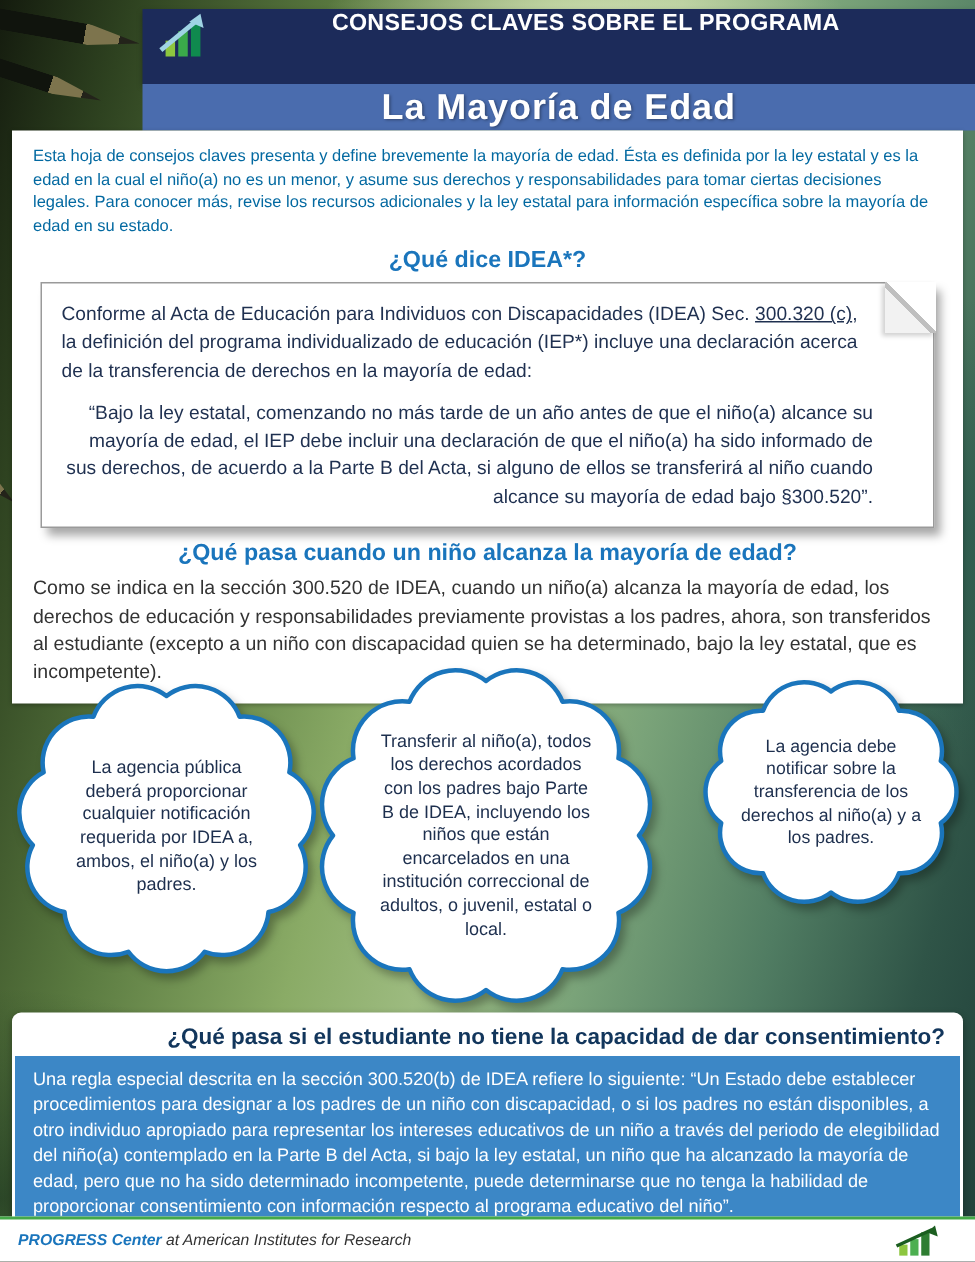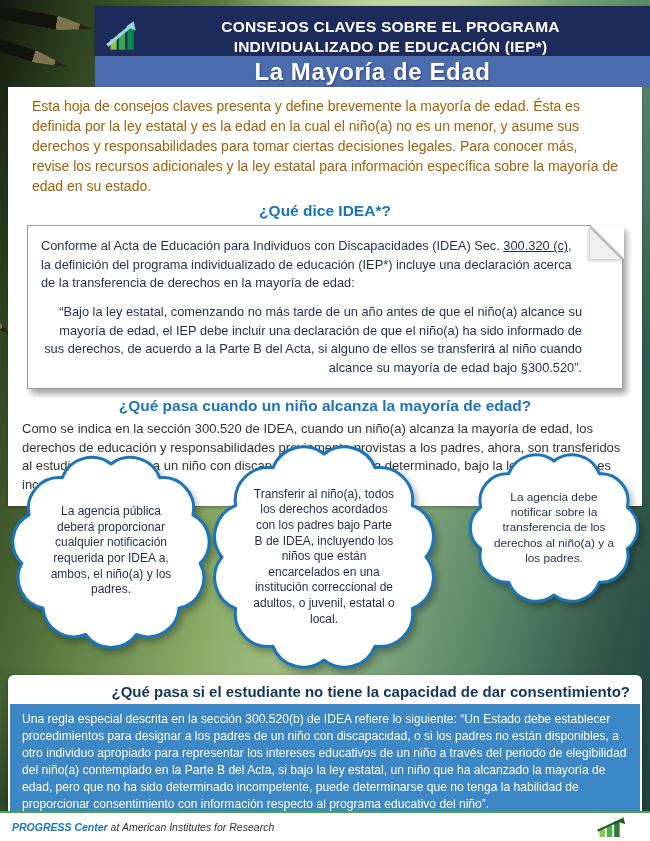--- a/index.html
+++ b/index.html
@@ -16,33 +16,33 @@
       linear-gradient(105deg,#141b0e 0%,#2e4220 10%,#5a7a40 26%,#8aab66 42%,#9dbb80 52%,#7aa379 64%,#507c62 78%,#2f5447 90%,#20403a 100%);
   }
   .pencil { position:absolute; clip-path:polygon(0 0,70% 0,100% 50%,70% 100%,0 100%);
     background:linear-gradient(90deg,#10140d 0 68%,#7d744d 68% 88%,#23231a 88% 100%); }
   .p1 { top:12px; left:-22px; width:116px; height:14px; transform:rotate(10deg); }
   .p2 { top:44px; left:-40px; width:110px; height:12px; transform:rotate(18deg); }
   .p3 { top:300px; left:-70px; width:90px; height:12px; transform:rotate(40deg); }
 
   
   .banner { position:absolute; top:6px; left:95px; right:0; height:50px; z-index:2;
-    background:#1c2b5a; display:flex; align-items:flex-end; padding:0 10px 0 8px; box-sizing:border-box;
+    background:#1c2b5a; display:flex; align-items:flex-start; padding:0 10px 0 8px; box-sizing:border-box;
     box-shadow:0 2px 4px rgba(0,0,0,0.35); }
   .banner .logo { width:38px; height:38px; flex:0 0 auto; }
   .titles { flex:1; text-align:center; color:#fff; font-weight:bold; font-size:15.5px;
     line-height:1.25; letter-spacing:0.2px; }
   .subtitle { position:absolute; top:56px; left:95px; right:0; height:31px; z-index:2;
     background:#4a6cae; color:#fff; font-weight:bold; font-size:24px; text-align:center;
     line-height:31px; letter-spacing:0.6px; text-shadow:1px 1px 2px rgba(0,0,0,0.35); }
 
   
   .panel { position:absolute; top:87px; left:8px; right:8px; z-index:2; background:#fff;
     padding:8px 13px 8px; box-sizing:border-box; box-shadow:0 1px 3px rgba(0,0,0,0.3); }
-  .intro { margin:2px 11px 6px; font-size:14px; line-height:1.42; color:#a16207; }
+  .intro { margin:2px 1px 6px; font-size:11px; line-height:1.42; color:#0369a1; }
   .h-blue { margin:6px 0 5px; text-align:center; color:#1a75bc; font-size:15.5px; font-weight:bold; }
   .idea-box { position:relative; margin:0 6px 8px; border:1.5px solid #9a9a9a; background:#fff;
     padding:11px 40px 11px 13px; box-shadow:4px 5px 6px rgba(0,0,0,0.35); }
   .idea-p { margin:0 0 10px; font-size:12.8px; line-height:1.45; color:#1f3050; }
   .idea-p:last-child { margin-bottom:0;text-align:right; }
   .ulink { text-decoration:underline; cursor:pointer; }
   .curl { position:absolute; top:-1.5px; right:-1.5px; width:34px; height:34px;
     background:linear-gradient(225deg,#fff 0 49%,#bfbfbf 49% 55%,#f2f2f2 55% 100%);
     box-shadow:-2px 2px 3px rgba(0,0,0,0.18); }
   .body-p { margin:2px 1px 4px; font-size:13px; line-height:1.42; color:#333; }
@@ -86,21 +86,20 @@
   <div class="banner">
     <svg class="logo" viewBox="0 0 36 36">
       <rect x="7" y="20" width="6" height="10" fill="#8dc63f"></rect>
       <rect x="15" y="14" width="6" height="16" fill="#3aaa4a"></rect>
       <rect x="23" y="8" width="6" height="22" fill="#0f8a4e"></rect>
       <path d="M4 26 L27 7" stroke="#9fd4e4" stroke-width="3" fill="none"></path>
       <path d="M29 3 L31 12 L22 8 Z" fill="#9fd4e4"></path>
     </svg>
     <div class="titles">
       <div>CONSEJOS CLAVES SOBRE EL PROGRAMA</div>
-      <div>INDIVIDUALIZADO DE EDUCACIÓN (IEP*)</div>
     </div>
   </div>
 
   <div class="subtitle">La Mayoría de Edad</div>
 
   <div class="panel">
     <p class="intro">Esta hoja de consejos claves presenta y define brevemente la mayoría de edad. Ésta es definida por la ley estatal y es la edad en la cual el niño(a) no es un menor, y asume sus derechos y responsabilidades para tomar ciertas decisiones legales. Para conocer más, revise los recursos adicionales y la ley estatal para información específica sobre la mayoría de edad en su estado.</p>
 
     <h2 class="h-blue">¿Qué dice IDEA*?</h2>
 

